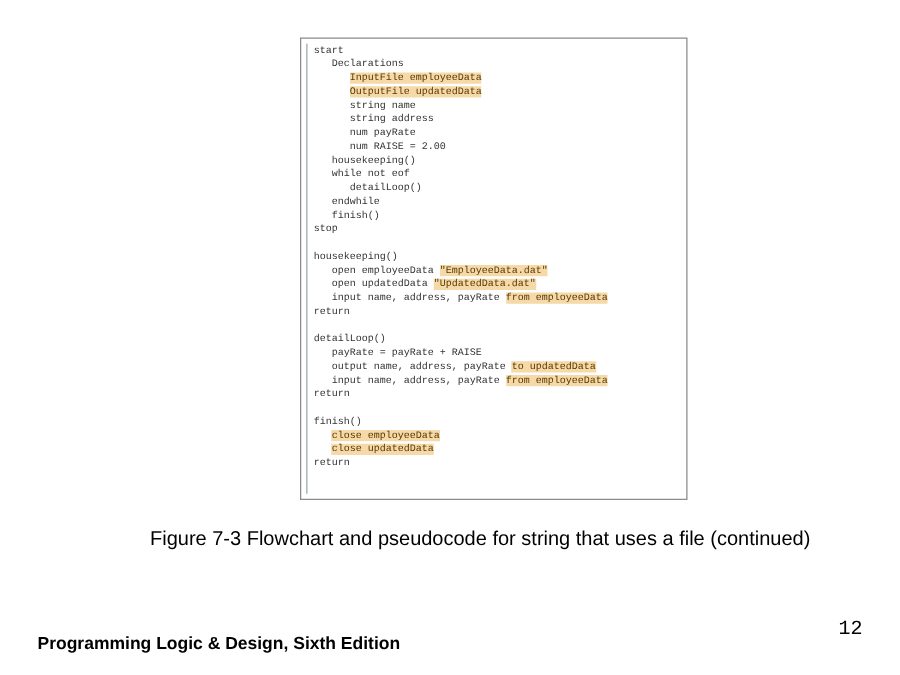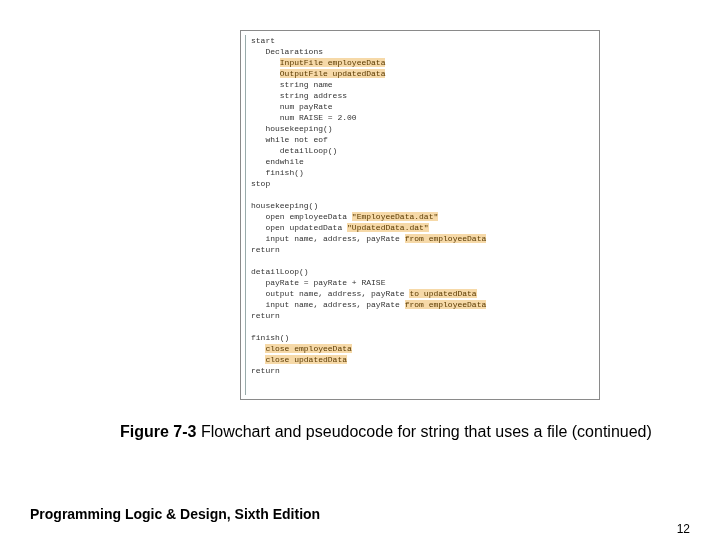--- a/index.html
+++ b/index.html
@@ -1,24 +1,24 @@
 <!DOCTYPE html>
 <html><head>
 <meta charset="utf-8">
 <style>
   html,body{margin:0;padding:0;width:720px;height:540px;background:#fff;font-family:Arial,Helvetica,sans-serif;color:#000;}
   .slide{position:relative;width:720px;height:540px;box-sizing:border-box;}
-  .code-box{position:absolute;left:240px;top:30px;width:360px;height:370px;border:1px solid #8a8a8a;box-sizing:border-box;background:#fff;}
+  .code-box{position:absolute;left:240px;top:30px;width:310px;height:370px;border:1px solid #8a8a8a;box-sizing:border-box;background:#fff;}
   .left-rule{position:absolute;left:4px;top:4px;bottom:4px;width:1px;background:#9aa;}
   pre.code{position:absolute;left:10px;top:4px;margin:0;font-family:"Courier New",monospace;font-size:8px;line-height:11px;color:#333;white-space:pre;}
   pre.code .hl{background:#f6d9a8;color:#5a3a00;}
   .caption{position:absolute;left:120px;top:420px;width:560px;font-size:16px;line-height:24px;}
-  .caption b{font-weight:700;}
+  .caption b{font-weight:400;}
   .footer-l{position:absolute;left:30px;bottom:18px;font-size:14px;font-weight:bold;}
-  .footer-r{position:absolute;right:30px;bottom:4px;font-size:12px;}
+  .footer-r{position:absolute;right:30px;bottom:28px;font-size:16px;font-family:Liberation Mono, monospace;}
 </style>
 </head>
 <body>
 
 <div class="slide">
 
   <div class="code-box">
     <div class="left-rule"></div>
 <pre class="code"><span>start</span>
    <span>Declarations</span>

